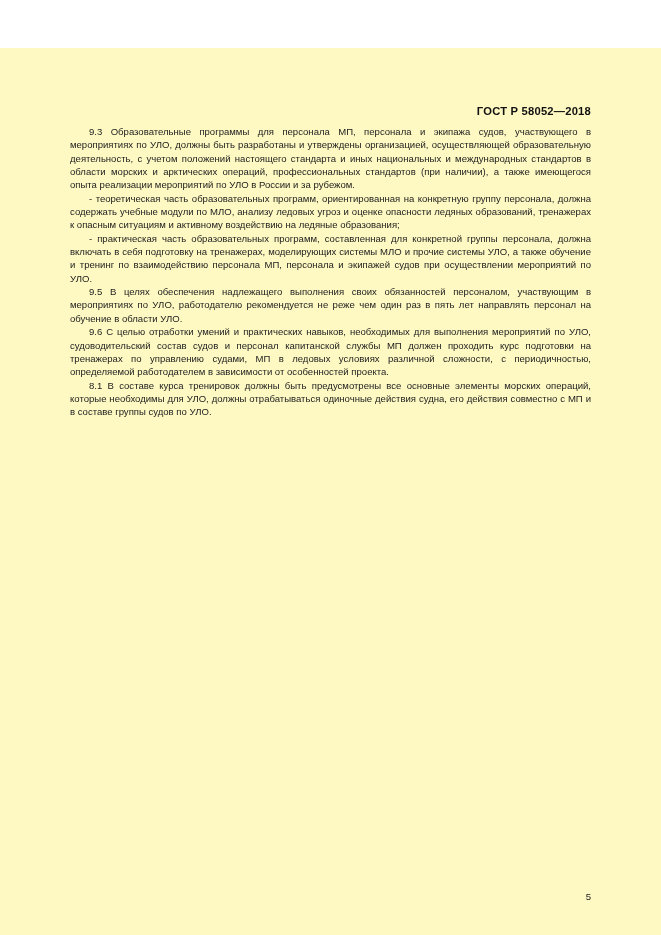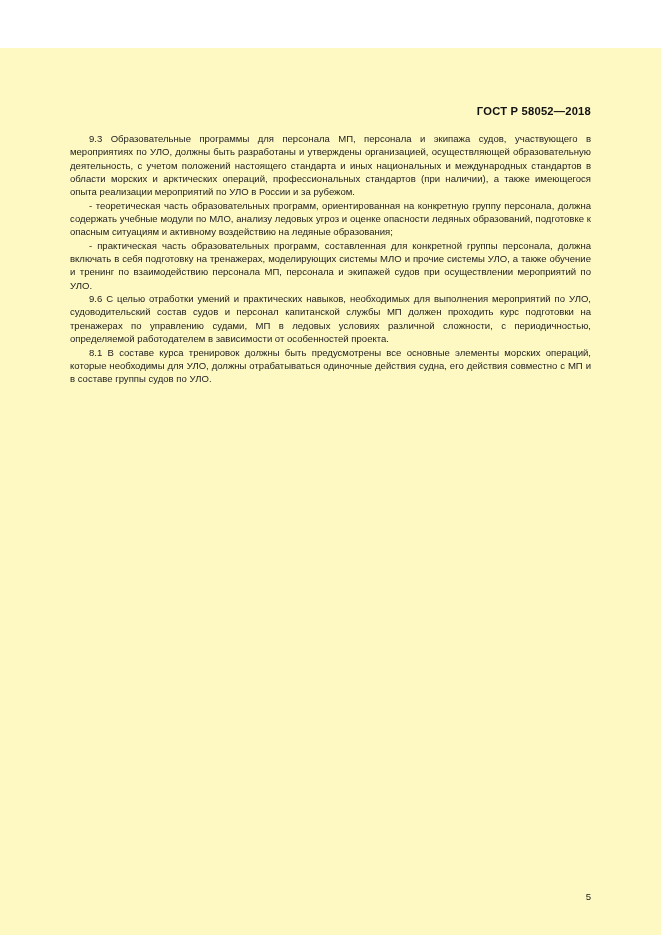--- a/index.html
+++ b/index.html
@@ -29,21 +29,21 @@
     width: 521px;
     text-align: right;
     font-size: 11.2px;
     font-weight: bold;
     letter-spacing: 0.02em;
     color: #111111;
     white-space: nowrap;
   }
   .content {
     position: absolute;
-    top: 84px;
+    top: 77px;
     left: 70px;
     width: 521px;
   }
   .para {
     margin: 0;
     padding: 0;
     font-size: 9.55px;
     line-height: 13.35px;
     text-align: justify;
     text-justify: inter-word;
@@ -69,21 +69,22 @@
 </style>
 </head>
 <body>
 
 <div class="page">
 
   <div class="running-header">ГОСТ Р 58052—2018</div>
 
   <div class="content">
     <p class="para">9.3 Образовательные программы для персонала МП, персонала и экипажа судов, участвующего в мероприятиях по УЛО, должны быть разработаны и утверждены организацией, осуществляющей образовательную деятельность, с учетом положений настоящего стандарта и иных национальных и международных стандартов в области морских и арктических операций, профессиональных стандартов (при наличии), а также имеющегося опыта реализации мероприятий по УЛО в России и за рубежом.</p>
-    <p class="para bullet">- теоретическая часть образовательных программ, ориентированная на конкретную группу персонала, должна содержать учебные модули по МЛО, анализу ледовых угроз и оценке опасности ледяных образований, подготовке к опасным ситуациям и активному воздействию на ледяные образования;</p>
+    <p class="para bullet">- теоретическая часть образовательных программ, ориентированная на конкретную группу персонала, должна содержать учебные модули по МЛО, анализу ледовых угроз и оценке опасности ледяных образований, тренажерах к опасным ситуациям и активному воздействию на ледяные образования;</p>
     <p class="para bullet">- практическая часть образовательных программ, составленная для конкретной группы персонала, должна включать в себя подготовку на тренажерах, моделирующих системы МЛО и прочие системы УЛО, а также обучение и тренинг по взаимодействию персонала МП, персонала и экипажей судов при осуществлении мероприятий по УЛО.</p>
+    <p class="para">9.5 В целях обеспечения надлежащего выполнения своих обязанностей персоналом, участвующим в мероприятиях по УЛО, работодателю рекомендуется не реже чем один раз в пять лет направлять персонал на обучение в области УЛО.</p>
     <p class="para">9.6 С целью отработки умений и практических навыков, необходимых для выполнения мероприятий по УЛО, судоводительский состав судов и персонал капитанской службы МП должен проходить курс подготовки на тренажерах по управлению судами, МП в ледовых условиях различной сложности, с периодичностью, определяемой работодателем в зависимости от особенностей проекта.</p>
     <p class="para">8.1 В составе курса тренировок должны быть предусмотрены все основные элементы морских операций, которые необходимы для УЛО, должны отрабатываться одиночные действия судна, его действия совместно с МП и в составе группы судов по УЛО.</p>
   </div>
 
   <div class="page-number">5</div>
 
 </div>
 
 </body></html>

